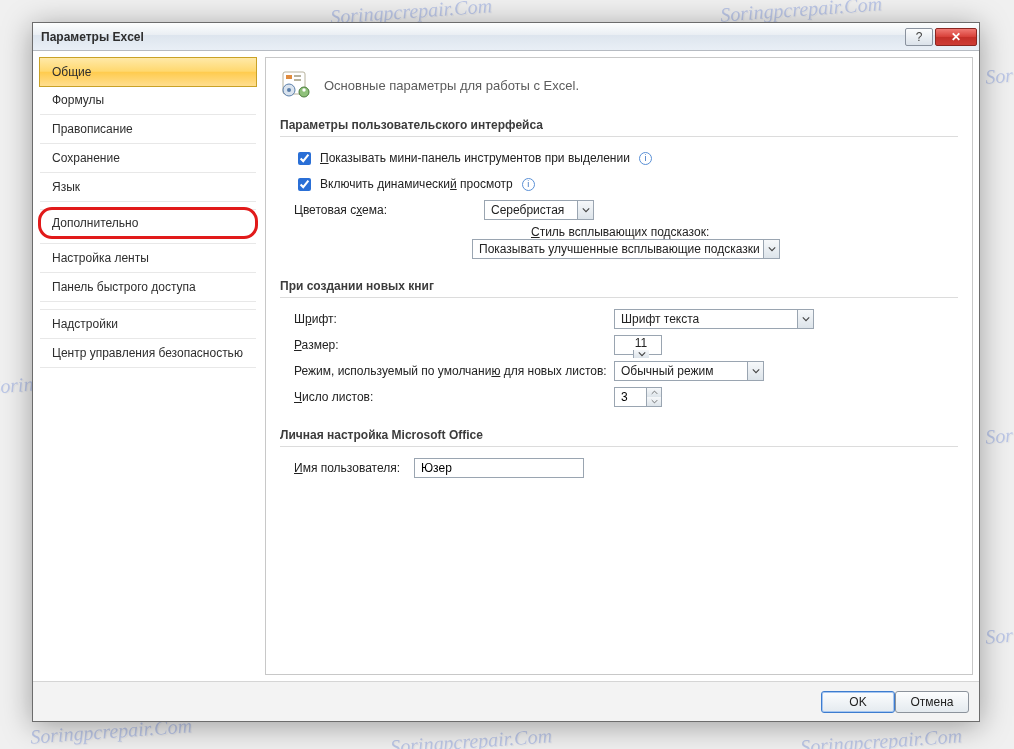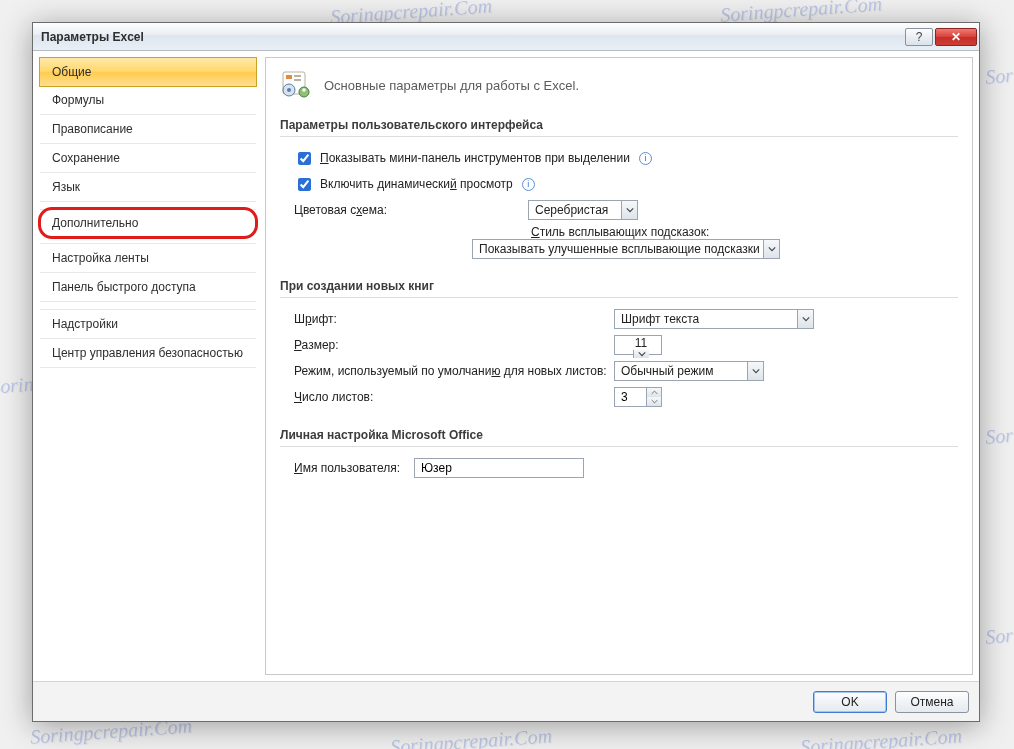--- a/index.html
+++ b/index.html
@@ -138,21 +138,21 @@
   }
   .spinner .val{padding:0 6px;display:flex;align-items:center;}
   .spinner .arrows{width:15px;border-left:1px solid #9aa5b1;display:flex;flex-direction:column;}
   .spinner .ar{flex:1;display:flex;align-items:center;justify-content:center;background:linear-gradient(#f6f8fa,#dde4ea);}
   .underline-key{text-decoration:underline;}
   .footer {
     height: 40px;
     border-top: 1px solid #d5d5d5;
     background: #f3f3f3;
     display:flex; align-items:center; justify-content:flex-end;
-    gap:8px; padding: 0 10px;
+    padding: 0 10px;
   }
   .btn {
     min-width: 74px; height: 22px;
     background: linear-gradient(#fcfdfe,#e4eaef);
     border:1px solid #8c939c; border-radius:3px;
     display:flex;align-items:center;justify-content:center;
     color:#222; padding:0 14px;
   }
   .btn.default { border:1px solid #3d7ccf; box-shadow:0 0 0 1px #a6c6f0 inset; }
 </style>
@@ -228,21 +228,21 @@
         <div class="row chk">
           <input type="checkbox" checked="" style="">
           <label><span class="underline-key">П</span>оказывать мини-панель инструментов при выделении</label>
           <span class="info-icon">i</span>
         </div>
         <div class="row chk">
           <input type="checkbox" checked="" style="">
           <label>Включить динамически<span class="underline-key">й</span> просмотр</label>
           <span class="info-icon">i</span>
         </div>
-        <div class="row" style="margin-left:14px;gap:44px;">
+        <div class="row" style="margin-left:14px;">
           <label class="fld-label">Цветовая с<span class="underline-key">х</span>ема:</label>
           <div class="combo" style="width:110px;">
             <span>Серебристая</span>
             <span style="flex:1"></span>
             <span class="caret">
                 <svg viewBox="0 0 10 10">
                   <path d="M1 3 L5 7 L9 3" fill="none" stroke="#444" stroke-width="1.4"></path>
                 </svg>
               </span>
           </div>

